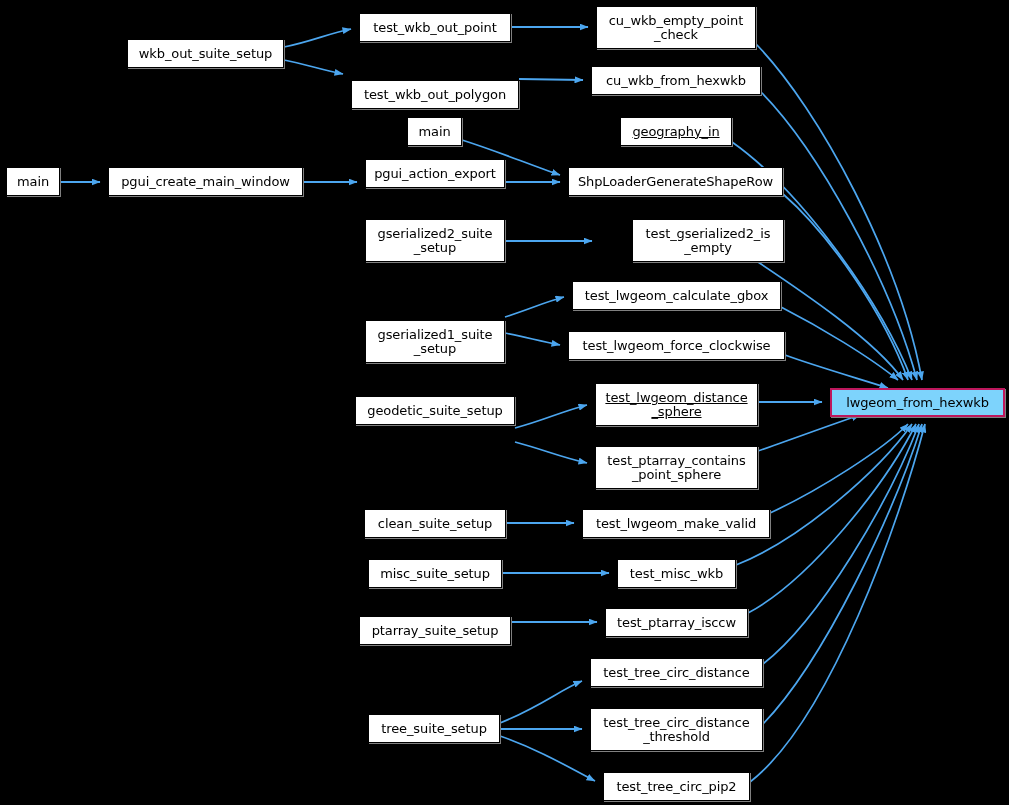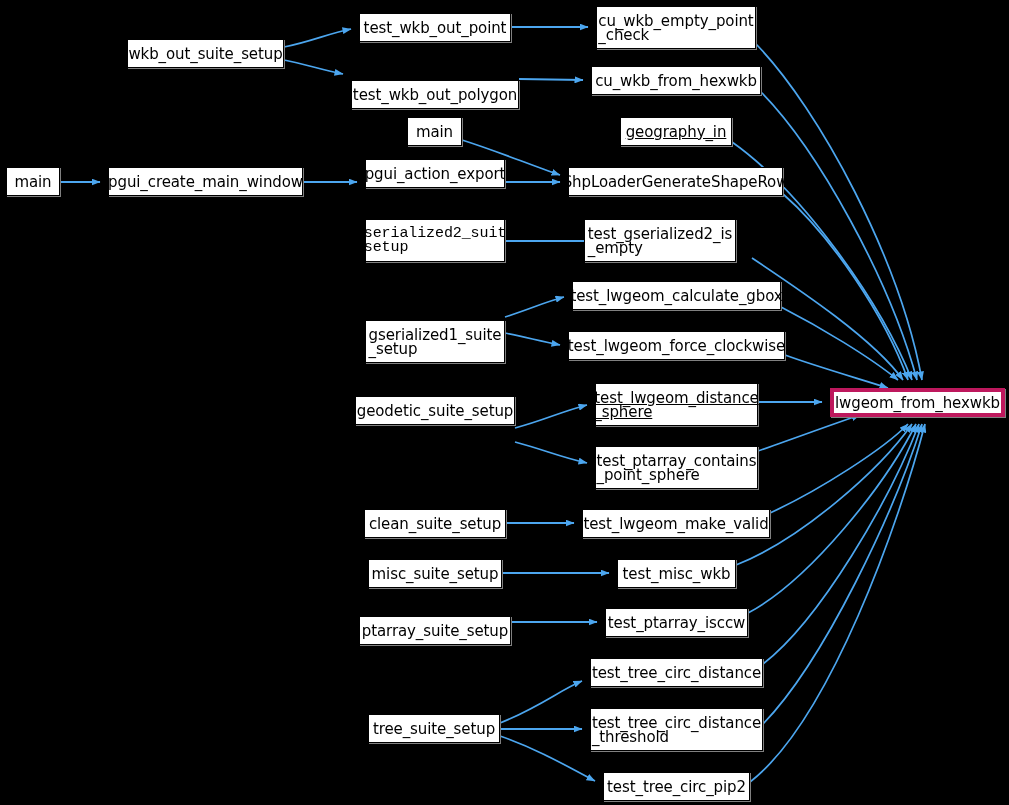--- a/index.html
+++ b/index.html
@@ -26,30 +26,30 @@
   .node {
     position: absolute;
     box-sizing: border-box;
     background: #ffffff;
     border: 1px solid #000000;
     box-shadow: 1px 1px 0 0 #808080;
     color: #000000;
     display: flex;
     align-items: center;
     justify-content: center;
-    text-align: left;
-    font-size: 15px;
+    text-align: center;
+    font-size: 13px;
     line-height: 14px;
     letter-spacing: -0.1px;
     white-space: pre-line;
     z-index: 2;
   }
   .node.target {
-    background: #ffffff;
-    border: 4px solid #be185d;
+    background: #7dd3fc;
+    border: 2px solid #be185d;
   }
 </style>
 </head>
 <body>
 
 <div id="canvas">
   <svg class="edges" viewBox="0 0 1009 805" xmlns="http://www.w3.org/2000/svg">
     <defs>
       <marker id="arrowhead" markerWidth="9" markerHeight="7" refX="8.5" refY="3.5" orient="auto" markerUnits="userSpaceOnUse">
         <polygon points="0 0, 9 3.5, 0 7" fill="#4ca6ef"></polygon>
@@ -98,23 +98,23 @@
       <div class="node" style="left: 127px; top: 39px; width: 157px; height: 29px;"><span>wkb_out_suite_setup</span></div>
       <div class="node" style="left: 407px; top: 117px; width: 55px; height: 29px;"><span>main</span></div>
       <div class="node" style="left: 365px; top: 159px; width: 140px; height: 29px;"><span>pgui_action_export</span></div>
       <div class="node" style="left: 359px; top: 13px; width: 152px; height: 29px;"><span>test_wkb_out_point</span></div>
       <div class="node" style="left: 351px; top: 64px; width: 168px; height: 29px; margin-top: 16px;"><span>test_wkb_out_polygon</span></div>
       <div class="node" style="left: 596px; top: 6px; width: 160px; height: 43px;"><span>cu_wkb_empty_point
 _check</span></div>
       <div class="node" style="left: 591px; top: 66px; width: 170px; height: 29px;"><span>cu_wkb_from_hexwkb</span></div>
       <div class="node" style="left: 620px; top: 117px; width: 112px; height: 29px; text-decoration: underline;"><span>geography_in</span></div>
       <div class="node" style="left: 568px; top: 167px; width: 215px; height: 29px;"><span>ShpLoaderGenerateShapeRow</span></div>
-      <div class="node" style="left: 365px; top: 219px; width: 140px; height: 43px; font-family: Liberation Mono, monospace;"><span>gserialized2_suite
+      <div class="node" style="left: 365px; top: 219px; width: 140px; height: 43px;"><span>gserialized2_suite
 _setup</span></div>
-      <div class="node" style="left: 584px; top: 219px; width: 152px; height: 43px;"><span>test_gserialized2_is
+      <div class="node" style="left: 632px; top: 219px; width: 152px; height: 43px;"><span>test_gserialized2_is
 _empty</span></div>
       <div class="node" style="left: 365px; top: 304px; width: 140px; height: 43px; margin-top: 16px;"><span>gserialized1_suite
 _setup</span></div>
       <div class="node" style="left: 572px; top: 281px; width: 209px; height: 29px;"><span>test_lwgeom_calculate_gbox</span></div>
       <div class="node" style="left: 568px; top: 331px; width: 217px; height: 29px;"><span>test_lwgeom_force_clockwise</span></div>
       <div class="node" style="left: 355px; top: 396px; width: 160px; height: 29px;"><span>geodetic_suite_setup</span></div>
       <div class="node" style="left: 595px; top: 383px; width: 163px; height: 43px; text-decoration: underline;"><span>test_lwgeom_distance
 _sphere</span></div>
       <div class="node" style="left: 595px; top: 446px; width: 163px; height: 43px;"><span>test_ptarray_contains
 _point_sphere</span></div>

